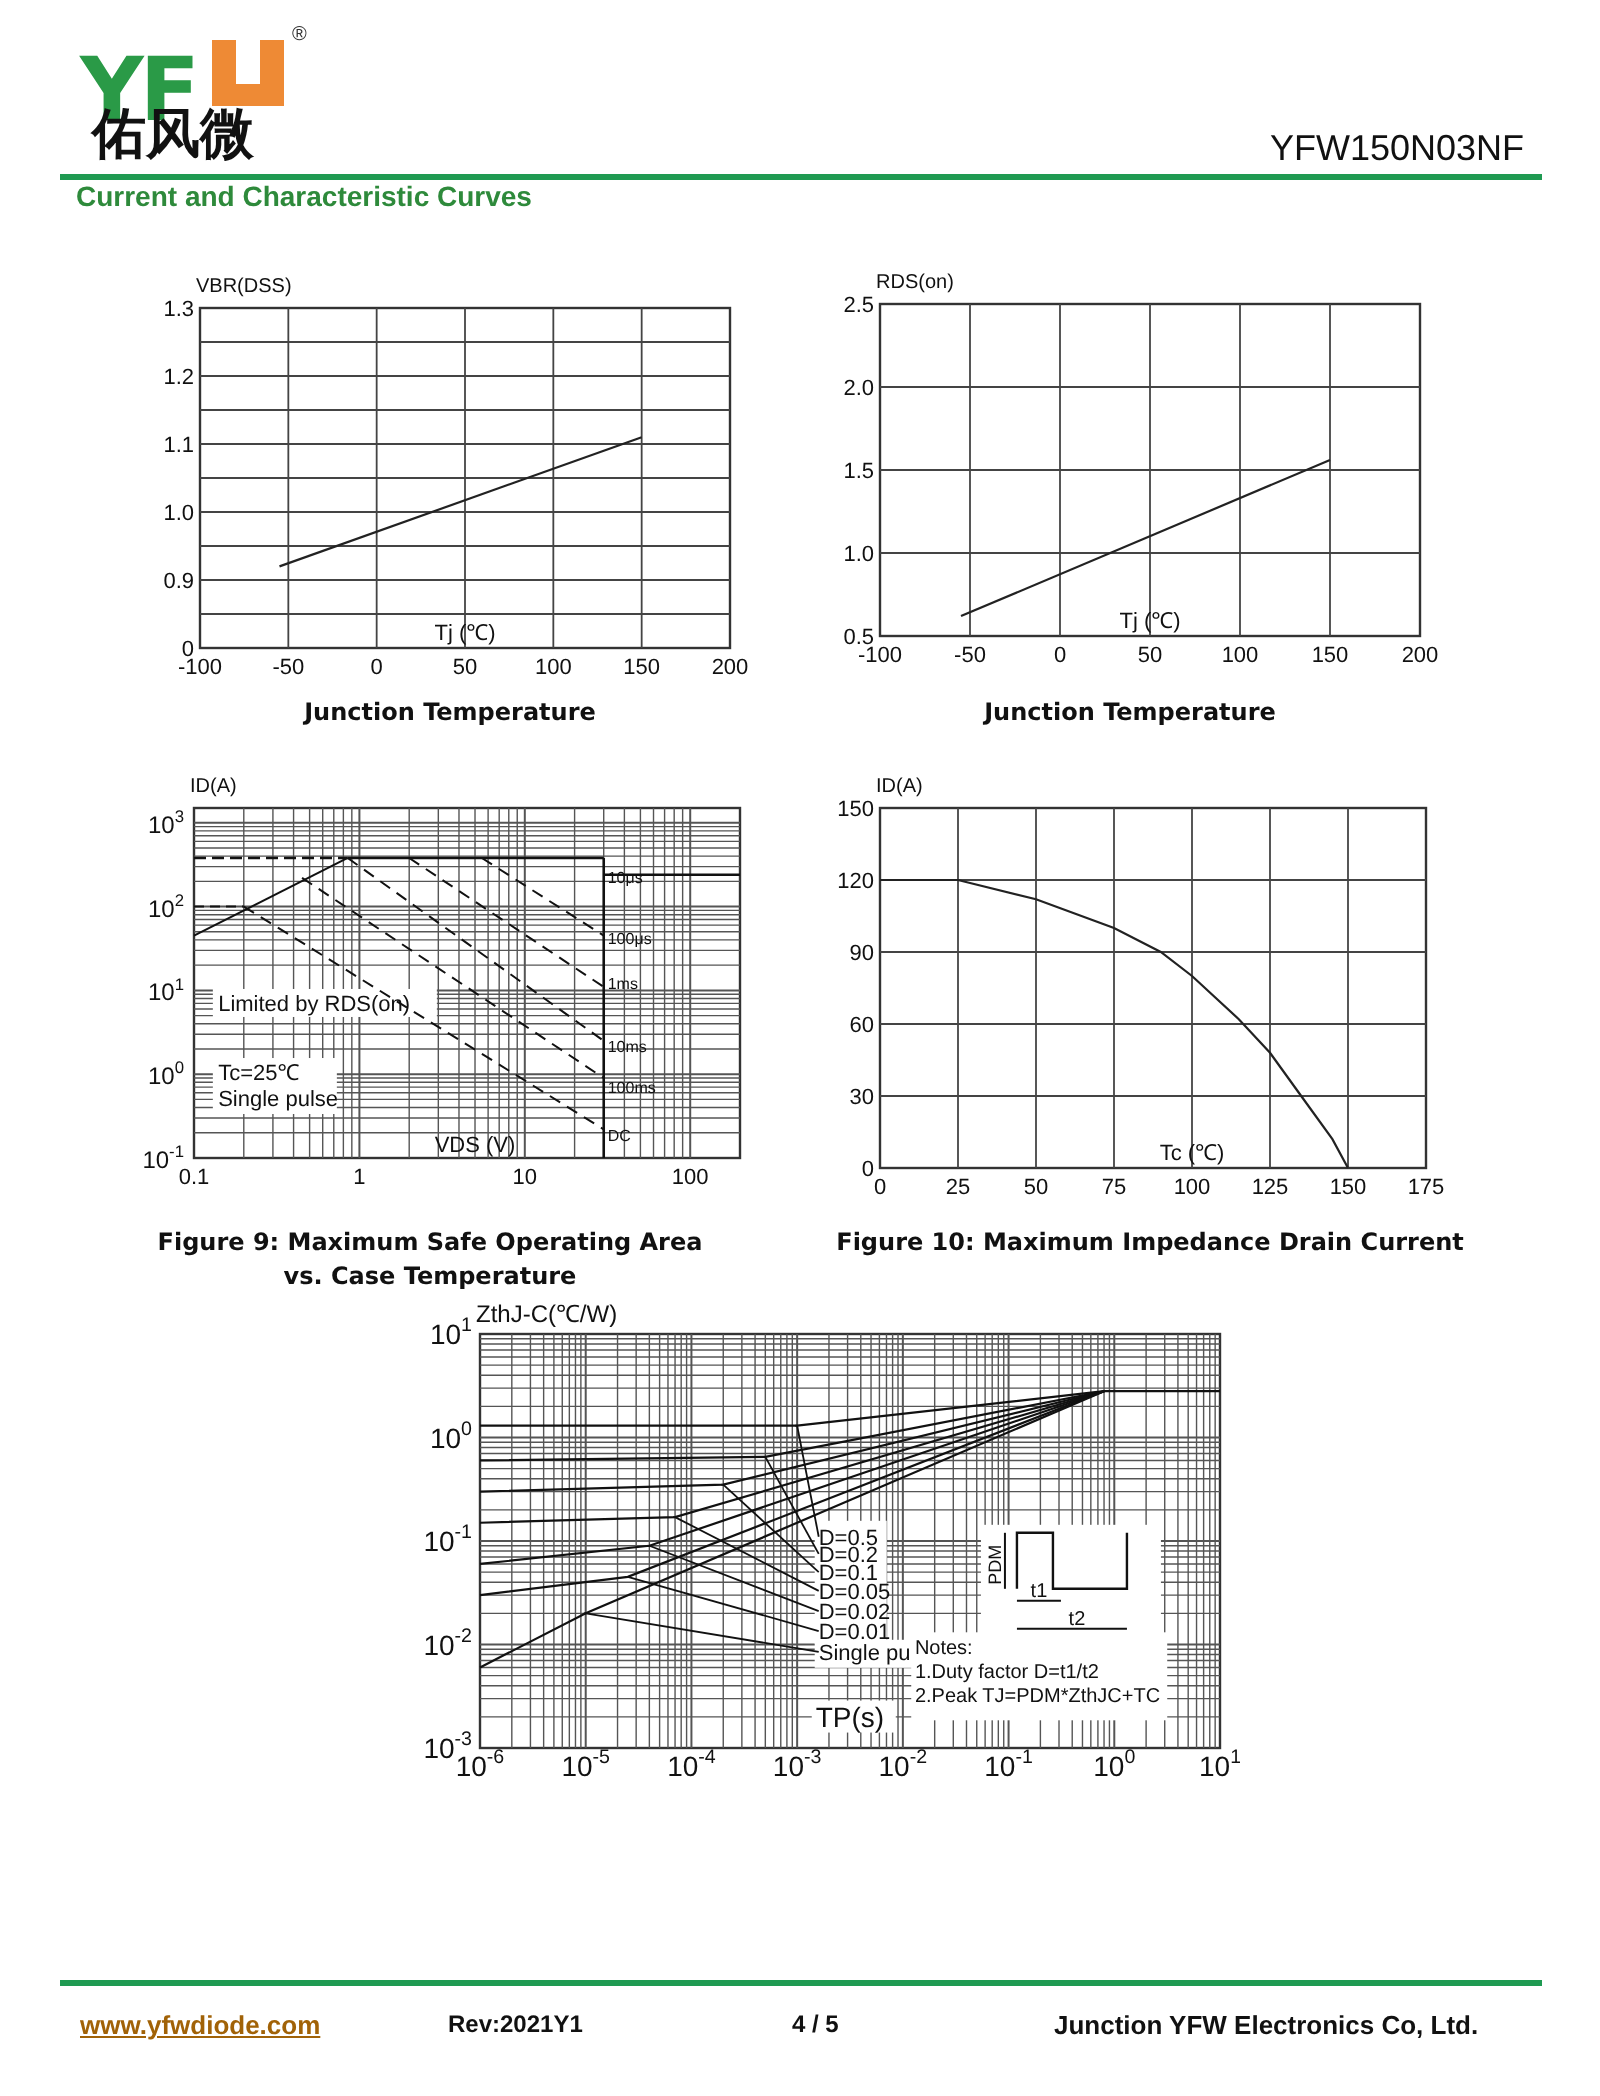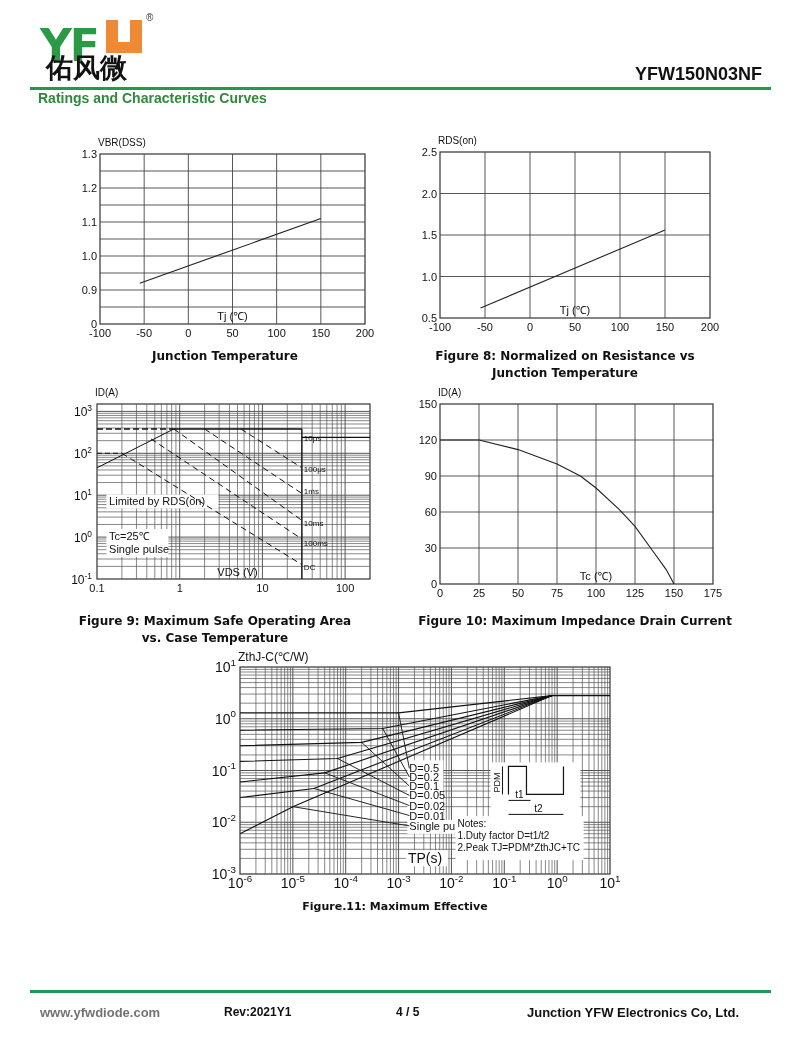--- a/index.html
+++ b/index.html
@@ -3,39 +3,39 @@
 <meta charset="utf-8">
 <style>
   html,body{margin:0;padding:0;background:#fff;}
   body{width:800px;height:1048px;position:relative;overflow:hidden;font-family:"Liberation Sans",sans-serif;color:#111;}
   .abs{position:absolute;}
   .logo-yf{left:40px;top:24px;font-family:"DejaVu Sans",sans-serif;font-weight:bold;font-size:44px;color:#2a9a47;letter-spacing:-2px;line-height:44px;}
   .logo-box{left:106px;top:20px;width:36px;height:33px;background:#ee8a35;}
   .logo-box-inner{left:118px;top:20px;width:12px;height:22px;background:#fff;}
   .logo-reg{left:146px;top:12px;font-size:10px;color:#333;}
   .logo-cn{left:46px;top:53px;font-family:"DejaVu Sans",sans-serif;font-weight:bold;font-size:27px;color:#111;line-height:30px;text-align:right;}
-  .part{right:38px;top:64px;font-weight:bold;font-size:18px;color:#111;}
+  .part{right:38px;top:64px;font-weight:normal;font-size:18px;color:#111;}
   .hline{left:30px;width:741px;height:3px;background:#1f9a52;}
   .section{left:38px;top:90px;font-weight:bold;font-size:14px;color:#2e8a3b;}
   .caption{font-family:"DejaVu Sans",sans-serif;font-weight:bold;font-size:12px;color:#111;text-align:center;line-height:17px;}
   svg text{font-family:"Liberation Sans",sans-serif;fill:#111;}
   .footer{top:1005px;font-size:12px;font-weight:bold;color:#111;}
-  .footer-link{left:40px;color:#737373;font-size:13px;}
+  .footer-link{left:40px;color:#a16207;text-decoration:underline;font-size:13px;}
 </style>
 </head>
 <body>
 
 <div class="abs logo-yf">YF</div>
 <div class="abs logo-box"></div>
 <div class="abs logo-box-inner"></div>
 <div class="abs logo-reg">®</div>
 <div class="abs logo-cn">佑风微</div>
 <div class="abs part">YFW150N03NF</div>
 <div class="abs hline" style="top:87px;"></div>
-<div class="abs section">Ratings and Characteristic Curves</div>
+<div class="abs section">Current and Characteristic Curves</div>
 
 <svg class="abs" id="fig7" style="left:60px;top:130px;" width="330" height="215">
     <rect x="40" y="24" width="265" height="170" fill="#fff" stroke="#333" stroke-width="1.2"></rect>
     <text x="40" y="207" font-size="11" text-anchor="middle">-100</text>
     <line x1="84.16666666666666" y1="24" x2="84.16666666666666" y2="194" stroke="#444" stroke-width="0.9"></line>
     <text x="84.16666666666666" y="207" font-size="11" text-anchor="middle">-50</text>
     <line x1="128.33333333333331" y1="24" x2="128.33333333333331" y2="194" stroke="#444" stroke-width="0.9"></line>
     <text x="128.33333333333331" y="207" font-size="11" text-anchor="middle">0</text>
     <line x1="172.5" y1="24" x2="172.5" y2="194" stroke="#444" stroke-width="0.9"></line>
     <text x="172.5" y="207" font-size="11" text-anchor="middle">50</text>
@@ -87,21 +87,20 @@
     <text x="27" y="192" font-size="11" text-anchor="end">0.5</text>
     <text x="27" y="150.5" font-size="11" text-anchor="end">1.0</text>
     <text x="27" y="109" font-size="11" text-anchor="end">1.5</text>
     <text x="27" y="67.5" font-size="11" text-anchor="end">2.0</text>
     <text x="27" y="26" font-size="11" text-anchor="end">2.5</text>
     <text x="28" y="14" font-size="10" text-anchor="start">RDS(on)</text>
     <text x="165" y="184" font-size="11" text-anchor="middle">Tj (℃)</text>
     <polyline points="70.5,178.04 255,100.02" fill="none" stroke="#222" stroke-width="1.1"></polyline>
   </svg>
 <div class="abs caption" style="left:400px;top:348px;width:330px;">
-  <div>Figure 8: Normalized on Resistance vs</div>
   <div>Junction Temperature</div>
 </div>
 
 <svg class="abs" id="fig9" style="left:60px;top:382px;" width="320" height="220">
     <rect x="37" y="22" width="273" height="175" fill="#fff" stroke="#333" stroke-width="1.2"></rect>
     <line x1="61.895620131963284" y1="22" x2="61.895620131963284" y2="197" stroke="#555" stroke-width="0.7"></line>
     <line x1="76.45862434136049" y1="22" x2="76.45862434136049" y2="197" stroke="#555" stroke-width="0.7"></line>
     <line x1="86.79124026392657" y1="22" x2="86.79124026392657" y2="197" stroke="#555" stroke-width="0.7"></line>
     <line x1="94.80583982404895" y1="22" x2="94.80583982404895" y2="197" stroke="#555" stroke-width="0.7"></line>
     <line x1="101.35424447332376" y1="22" x2="101.35424447332376" y2="197" stroke="#555" stroke-width="0.7"></line>
@@ -388,20 +387,19 @@
     <rect x="290.4710087196602" y="117.40237051703542" width="90" height="56" fill="#fff"></rect>
     <polyline points="308.4710087196602,149.40237051703542 308.4710087196602,121.40237051703542 326.4710087196602,121.40237051703542 326.4710087196602,149.40237051703542 363.4710087196602,149.40237051703542 363.4710087196602,121.40237051703542" fill="none" stroke="#111" stroke-width="1.2"></polyline>
     <line x1="302.4710087196602" y1="121.40237051703542" x2="302.4710087196602" y2="149.40237051703542" stroke="#111"></line>
     <line x1="308.4710087196602" y1="155.40237051703542" x2="330.4710087196602" y2="155.40237051703542" stroke="#111"></line>
     <line x1="308.4710087196602" y1="169.40237051703542" x2="363.4710087196602" y2="169.40237051703542" stroke="#111"></line>
     <text x="300.4710087196602" y="137.40237051703542" font-size="9" text-anchor="middle" transform="rotate(-90 300.4710087196602 137.40237051703542)">PDM</text>
     <text x="319.4710087196602" y="153.40237051703542" font-size="10" text-anchor="middle">t1</text>
     <text x="338.4710087196602" y="167.40237051703542" font-size="10" text-anchor="middle">t2</text>
   </svg>
 <div class="abs caption" style="left:220px;top:899px;width:350px;font-size:11px;line-height:15px;">
-  <div>Figure.11: Maximum Effective</div>
 </div>
 
 <div class="abs hline" style="top:990px;"></div>
 <a class="abs footer footer-link">www.yfwdiode.com</a>
 <div class="abs footer" style="left:224px;">Rev:2021Y1</div>
 <div class="abs footer" style="left:396px;">4 / 5</div>
 <div class="abs footer" style="left:527px;font-size:13px;">Junction YFW Electronics Co, Ltd.</div>
 
 </body></html>

